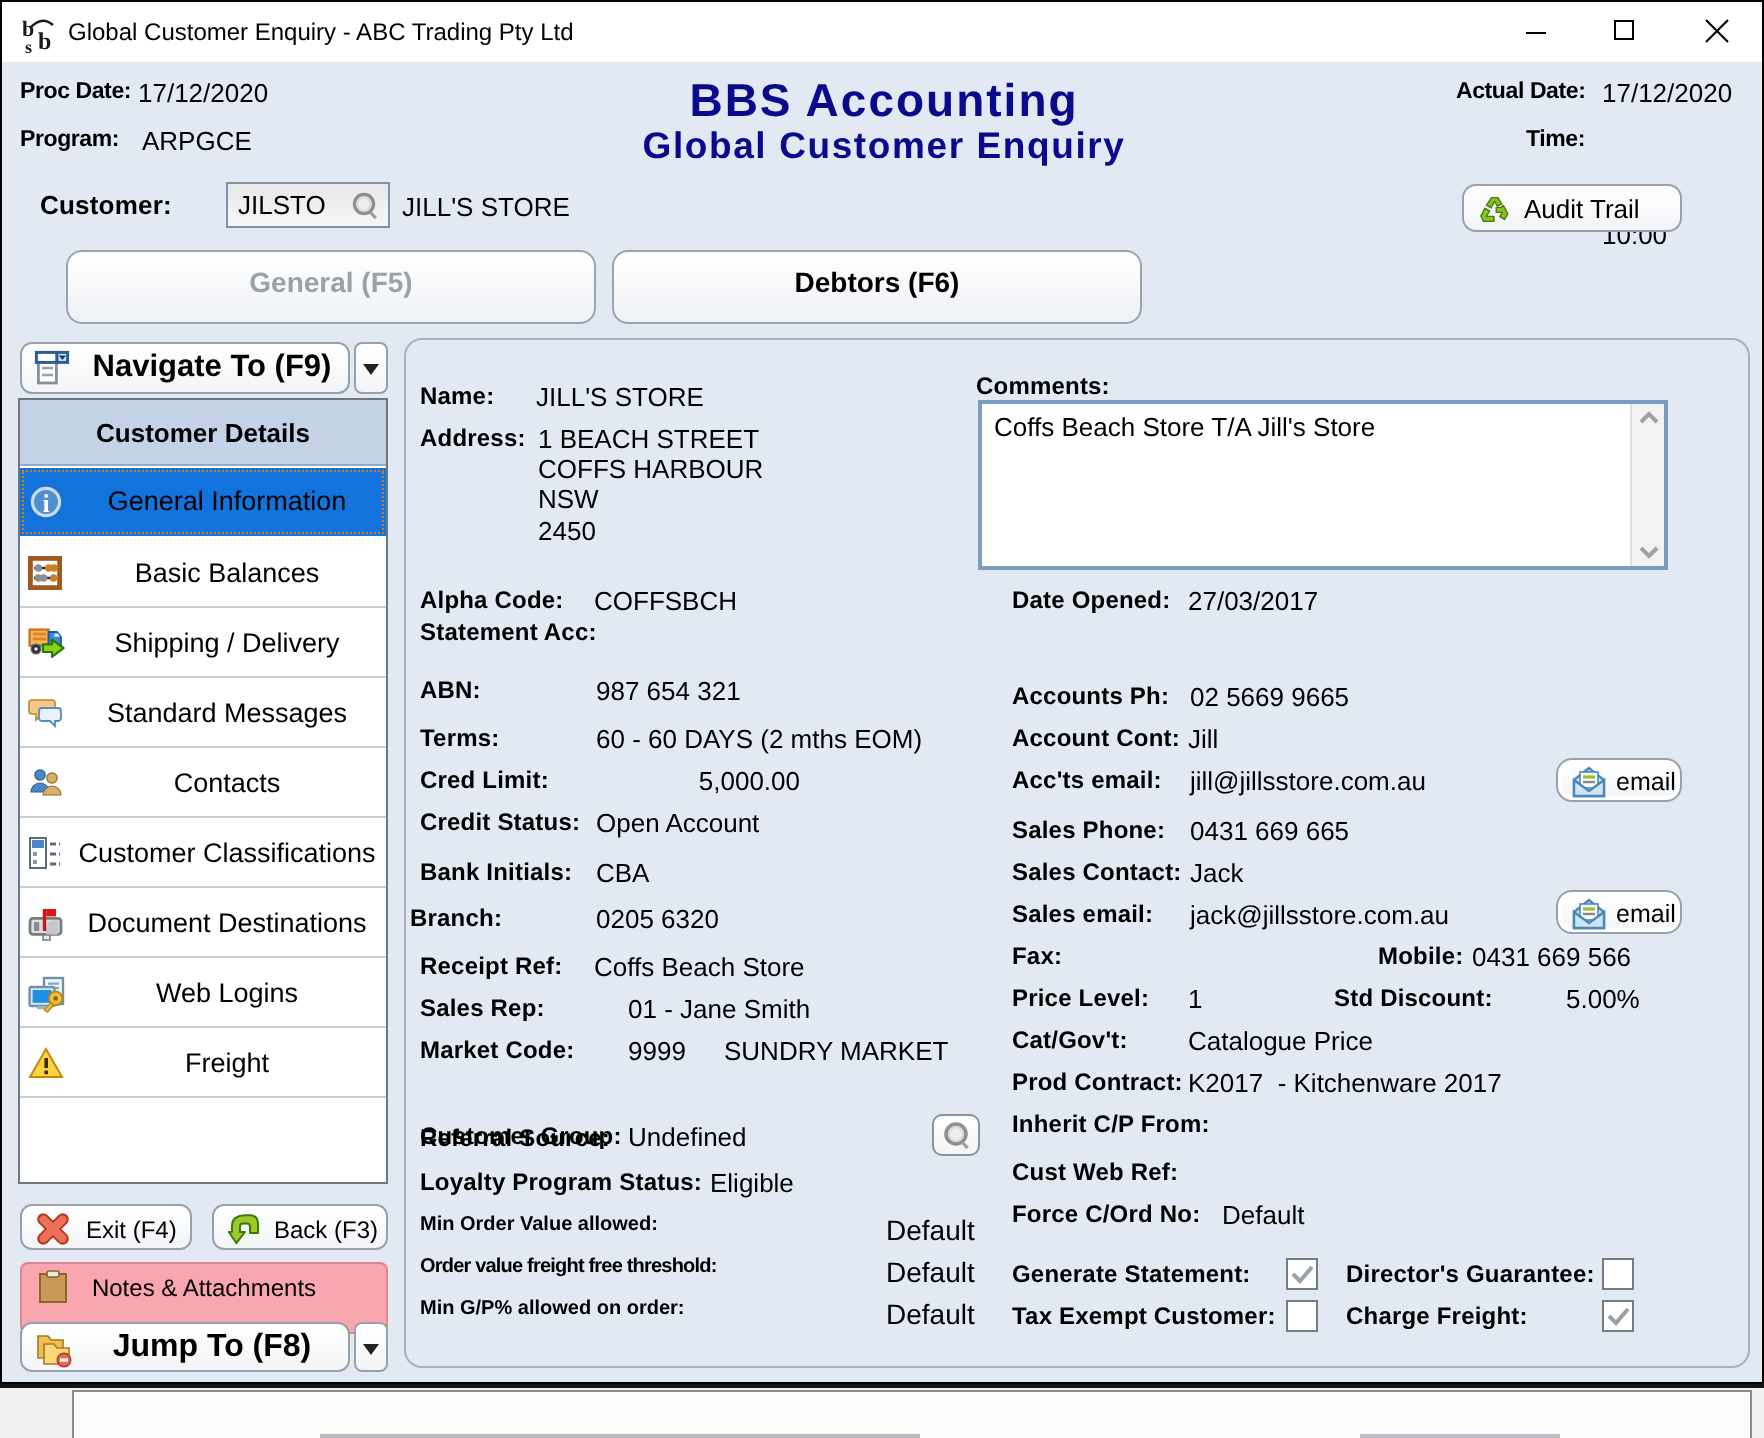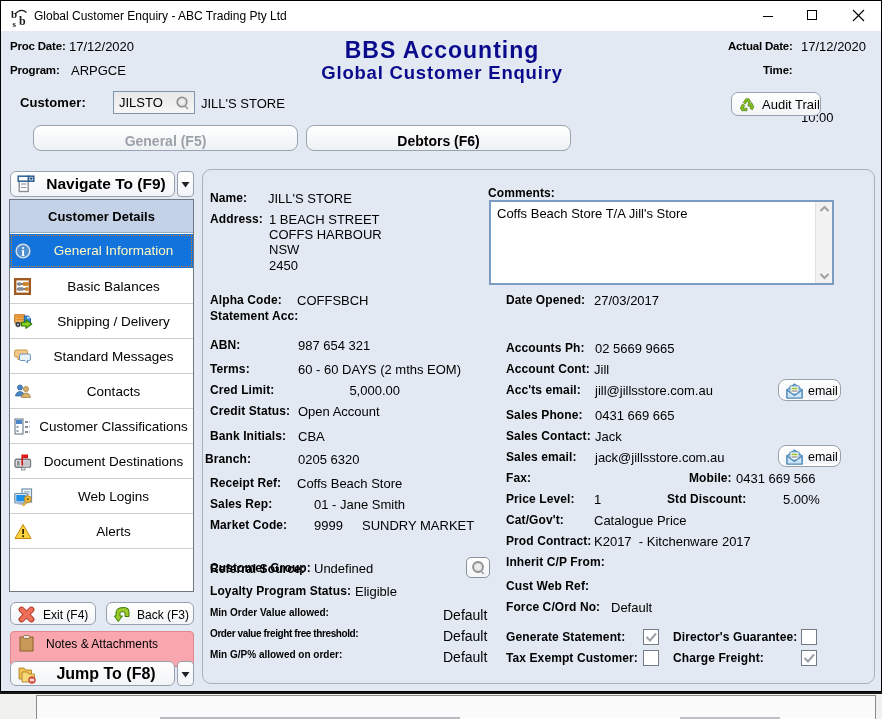--- a/index.html
+++ b/index.html
@@ -7,21 +7,21 @@
 body { font-family:"Liberation Sans", sans-serif; position:relative; background:#f0f0f0; }
 .abs { position:absolute; }
 .win { position:absolute; left:0; top:0; width:882px; height:692px; background:#e3e9f3; border:1px solid #000; }
 .titlebar { position:absolute; left:0; top:0; width:880px; height:30px; background:#fff; }
 .title-text { position:absolute; left:33px; top:8px; font-size:12px; color:#000; }
 .lbl { font-weight:bold; font-size:12px; color:#000; white-space:nowrap; letter-spacing:0.1px; }
 .lbl2 { font-weight:bold; font-size:10px; color:#000; white-space:nowrap; position:absolute; }
 .val { font-size:13px; color:#000; white-space:nowrap; }
 .navy { color:#0a0a8c; }
 .btn { position:absolute; background:linear-gradient(#ffffff,#f2f4f7); border:1px solid #97a1ad; border-radius:7px; }
-.tab { position:absolute; top:124px; height:26px; background:linear-gradient(#ffffff,#eef1f5); border:1px solid #9aa3b0; border-radius:8px; text-align:center; font-weight:bold; font-size:14px; line-height:31px; color:#000; }
+.tab { position:absolute; top:124px; height:37px; background:linear-gradient(#ffffff,#eef1f5); border:1px solid #9aa3b0; border-radius:8px; text-align:center; font-weight:bold; font-size:14px; line-height:31px; color:#000; }
 .sideitem { position:absolute; left:9px; width:183px; height:35px; border-bottom:1px solid #ccd0d6; background:#fff; }
 .sideitem .txt { position:absolute; left:24px; right:0; top:0; height:35px; line-height:35px; text-align:center; font-size:13.5px; color:#000; white-space:nowrap; }
 .sideitem svg { position:absolute; left:4px; top:9px; }
 .chk { position:absolute; width:16px; height:16px; background:#fff; border:1px solid #737b85; }
 .chk svg { position:absolute; left:1px; top:2px; }
 </style>
 </head>
 <body>
 
 <div class="abs" style="left:0; top:692px; width:882px; height:27px; background:#f1f1f0; border-top:2px solid #151515;"></div>
@@ -64,21 +64,21 @@
  <div class="abs" style="left:112px; top:90px; width:82px; height:23px; background:linear-gradient(#e8e8e8,#f6f6f6); border:1px solid #7f93ad;">
    <div class="abs val" style="left:5px; top:3px;">JILSTO</div>
    <svg class="abs" style="right:3px; top:3px;" width="16" height="16" viewBox="0 0 16 16">
         <circle cx="7" cy="7" r="4.8" fill="#dcdcdc" stroke="#8e8e8e" stroke-width="1.6"></circle>
         <circle cx="7" cy="7" r="2.8" fill="#eeeeee"></circle>
         <path d="M10.5 10.5 L13.5 13.5 L12.2 14.6 L9.6 11.4 Z" fill="#9a9a9a"></path>
       </svg>
  </div>
  <div class="abs val" style="left:200px; top:95px;">JILL'S STORE</div>
 
- <div class="btn" style="left:730px; top:91px; width:90px; height:24px;">
+ <div class="btn" style="left:730px; top:91px; width:110px; height:24px;">
    <svg class="abs" style="left:7px; top:4px;" width="17" height="17" viewBox="0 0 17 17">
      <path d="M6.8 1.8 L10 1.8 L11.8 4.9 L9.7 6.1 L8.3 3.7 L6.5 6.9 L4.2 5.6 Z" fill="#86c41e" stroke="#4a7a10" stroke-width="0.7" stroke-linejoin="round"></path>
      <path d="M12.6 5.6 L14.9 9.9 L13.3 12.7 L10.9 11.3 L12.2 9.2 L9.1 9.2 L9.1 6.7 L11.5 6.7 Z" fill="#86c41e" stroke="#4a7a10" stroke-width="0.7" stroke-linejoin="round"></path>
      <path d="M3.4 7.1 L5.8 8.4 L4.2 11.2 L8.0 11.2 L8.0 13.7 L2.8 13.7 L1.4 11.0 Z" fill="#86c41e" stroke="#4a7a10" stroke-width="0.7" stroke-linejoin="round"></path>
    </svg>
    <div class="abs val" style="left:30px; top:4px;">Audit Trail</div>
  </div>
 
  <div class="tab" style="left:32px; width:265px; color:#9ba1a8;">General (F5)</div>
  <div class="tab" style="left:305px; width:265px;">Debtors (F6)</div>
@@ -102,21 +102,21 @@
 
  <div class="abs" style="left:8px; top:198px; width:185px; height:393px; background:#fff; border:1px solid #6f7780;"></div>
  <div class="abs" style="left:9px; top:199px; width:183px; height:33px; background:#c3d2e6; border-bottom:1px solid #9aaabf; text-align:center; line-height:33px; font-weight:bold; font-size:13px;">Customer Details</div>
 
  <div class="sideitem" style="top:233px; background:#1273dc; outline:1.5px dotted #cf7b28; outline-offset:-2px; border-bottom:none; height:34px;">
    <svg style="top:8px;" width="18" height="18" viewBox="0 0 18 18">
         <circle cx="9" cy="9" r="8" fill="#2f6db4"></circle>
         <circle cx="9" cy="9" r="6.8" fill="#4f8fd0" stroke="#c8ddf2" stroke-width="1.6"></circle>
         <text x="9" y="13.8" text-anchor="middle" font-family="Liberation Serif" font-size="13" font-weight="bold" fill="#fff">i</text>
       </svg>
-   <div class="txt" style="color:#fef9c3; line-height:34px;">General Information</div>
+   <div class="txt" style="color:#000000; line-height:34px;">General Information</div>
  </div>
  <div class="sideitem" style="top:268px;">
    <svg width="17" height="17" viewBox="0 0 17 17">
         <rect x="1.2" y="1.2" width="14.6" height="14.6" fill="#ffffff" stroke="#a05a20" stroke-width="2.4"></rect>
         <line x1="3" y1="6" x2="14" y2="6" stroke="#223" stroke-width="1.2"></line>
         <line x1="3" y1="11" x2="14" y2="11" stroke="#223" stroke-width="1.2"></line>
         <circle cx="5.2" cy="6" r="1.9" fill="#8a8f94"></circle>
         <circle cx="10.4" cy="6" r="1.9" fill="#cc8022"></circle>
         <circle cx="13" cy="6" r="1.9" fill="#cc8022"></circle>
         <circle cx="5.2" cy="11" r="1.9" fill="#8a8f94"></circle>
@@ -190,21 +190,21 @@
         <path d="M11.6 13.4 L8.2 16.8 L9.8 18 L12.8 14.4 Z" fill="#f2c23e" stroke="#b08820" stroke-width="0.7"></path>
       </svg>
    <div class="txt">Web Logins</div>
  </div>
  <div class="sideitem" style="top:513px;">
    <svg width="18" height="17" viewBox="0 0 18 17">
         <path d="M9 1.5 L17 15.5 L1 15.5 Z" fill="#fcd440" stroke="#c8860a" stroke-width="1"></path>
         <rect x="8.2" y="6" width="1.8" height="5" fill="#3a2a00"></rect>
         <rect x="8.2" y="12.3" width="1.8" height="1.8" fill="#3a2a00"></rect>
       </svg>
-   <div class="txt">Alerts</div>
+   <div class="txt">Freight</div>
  </div>
 
  <div class="btn" style="left:9px; top:601px; width:86px; height:23px; border-radius:6px;">
    <svg class="abs" style="left:7px; top:3px;" width="17" height="17" viewBox="0 0 17 17">
         <line x1="3.6" y1="3.6" x2="13.4" y2="13.4" stroke="#b43a28" stroke-width="6" stroke-linecap="round"></line>
         <line x1="13.4" y1="3.6" x2="3.6" y2="13.4" stroke="#b43a28" stroke-width="6" stroke-linecap="round"></line>
         <line x1="3.8" y1="3.8" x2="13.2" y2="13.2" stroke="#ee7058" stroke-width="4.2" stroke-linecap="round"></line>
         <line x1="13.2" y1="3.8" x2="3.8" y2="13.2" stroke="#ee7058" stroke-width="4.2" stroke-linecap="round"></line>
       </svg>
    <div class="abs val" style="left:32px; top:4.5px; font-size:12px;">Exit (F4)</div>

